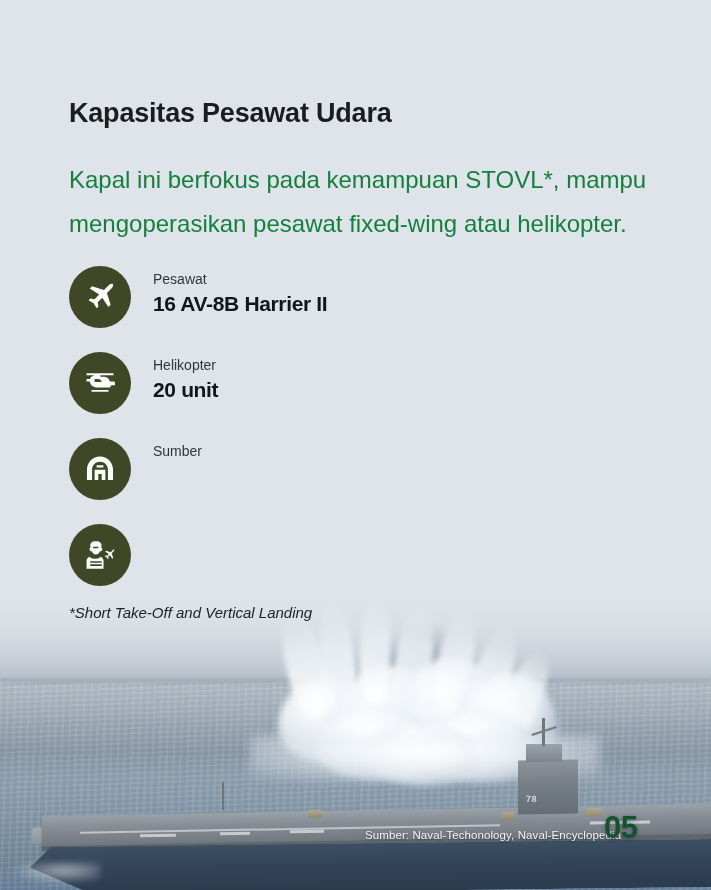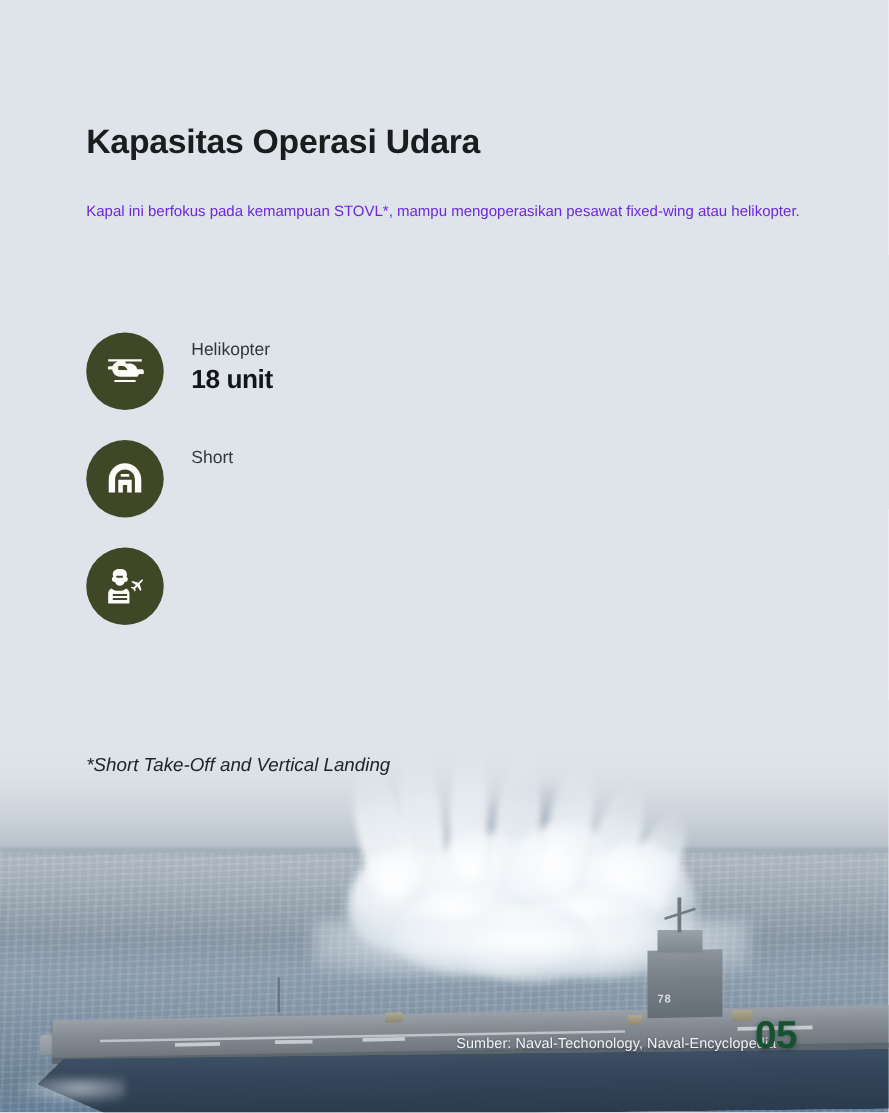--- a/index.html
+++ b/index.html
@@ -168,21 +168,21 @@
   }
 
   
   #title {
     position:absolute; left:69px; top:98px;
     font-size:27px; font-weight:bold; color:#1a1c1e;
     letter-spacing:-.2px;
   }
   #intro {
     position:absolute; left:69px; top:158px; width:600px;
-    font-size:12px; color:#6d28d9; line-height:1.85;
+    font-size:24px; color:#15803d; line-height:1.85;
   }
 
   #stats { position:absolute; left:69px; top:266px; width:620px; }
   .stat-row {
     position:relative; height:86px;
   }
   .stat-icon {
     position:absolute; left:0; top:0;
     width:62px; height:62px; border-radius:50%;
     background:#3f4726;
@@ -264,46 +264,57 @@
       <div id="mast"></div>
       <div id="mast-arm"></div>
       <div id="hull-number">78</div>
       <div id="hull"></div>
       <div id="bow-spray"></div>
     </div>
 
     <div id="photo-fade"></div>
   </div>
 
-  <h1 id="title">Kapasitas Operasi Udara</h1>
+  <h1 id="title">Kapasitas Pesawat Udara</h1>
   <p id="intro">Kapal ini berfokus pada kemampuan STOVL*, mampu mengoperasikan pesawat fixed-wing atau helikopter.</p>
 
   <div id="stats">
 
+    <div class="stat-row">
+      <div class="stat-icon">
+        <svg viewBox="0 0 24 24" aria-hidden="true">
+          <path d="M21.6 3.1c-.8-.8-2.2-.7-3.3.4l-3.5 3.5-8.4-2.6-1.6 1.6 6.6 4.3-3.2 3.2-3-.5-1.3 1.3 3.6 2.1 2.1 3.6 1.3-1.3-.5-3 3.2-3.2 4.3 6.6 1.6-1.6-2.6-8.4 3.5-3.5c1.1-1.1 1.2-2.5.2-3.3z"></path>
+        </svg>
+      </div>
+      <div class="stat-text">
+        <div class="stat-label">Pesawat</div>
+        <div class="stat-value">16 AV-8B Harrier II</div>
+      </div>
+    </div>
 
     <div class="stat-row">
       <div class="stat-icon">
         <svg viewBox="0 0 24 24" aria-hidden="true">
           <path d="M2.5 5.2h19v1.3h-9.2v1.1h2.4c2.1 0 3.8 1.4 4.3 3.3h2.6c.6 0 1 .5 1 1.1v1.5h-2.6l-1 1.6H9.4c-2.4 0-4.4-1.8-4.6-4.1H3.2c-.5 0-.9-.4-.9-.9s.4-.9.9-.9h1.7c.5-1.2 1.5-2.1 2.8-2.5V6.5H2.5V5.2zM6 16.9h12v1.2H6v-1.2zM8.2 9.1v2.2h5.1c-.3-1.2-1.4-2.2-2.7-2.2H8.2z"></path>
         </svg>
       </div>
       <div class="stat-text">
         <div class="stat-label">Helikopter</div>
-        <div class="stat-value">18 unit</div>
+        <div class="stat-value">20 unit</div>
       </div>
     </div>
 
     <div class="stat-row">
       <div class="stat-icon">
         <svg viewBox="0 0 24 24" aria-hidden="true">
           <path d="M12 3.2C6.9 3.2 2.8 7.3 2.8 12.4v7.4h3.6v-7.4c0-3.1 2.5-5.6 5.6-5.6s5.6 2.5 5.6 5.6v7.4h3.6v-7.4c0-5.1-4.1-9.2-9.2-9.2zM8.2 12.6h7.6v7.2h-2.6v-4.3h-2.4v4.3H8.2v-7.2zM9.6 9.3h4.8v1.6H9.6V9.3z"></path>
         </svg>
       </div>
       <div class="stat-text">
-        <div class="stat-label">Short</div>
+        <div class="stat-label">Sumber</div>
       </div>
     </div>
 
     <div class="stat-row">
       <div class="stat-icon">
         <svg viewBox="0 0 24 24" aria-hidden="true">
           <path d="M8.3 2.3c-1.8 0-3.2 1.3-3.2 3 0 .5.1.9.3 1.3-.5.3-.8.8-.8 1.4 0 .9.7 1.6 1.6 1.6h.2c.3 1.2 1.4 2.1 2.7 2.1s2.4-.9 2.7-2.1h.2c.9 0 1.6-.7 1.6-1.6 0-.6-.3-1.1-.8-1.4.2-.4.3-.8.3-1.3 0-1.7-1.4-3-3.2-3H8.3zM7.1 6.1h3.7v1.1H7.1V6.1zM4.4 13.2c-1.1.5-1.9 1.6-1.9 2.9v5.6h12v-5.6c0-1.3-.8-2.4-1.9-2.9-.9.9-2.1 1.4-3.4 1.4h-1.4c-1.3 0-2.5-.5-3.4-1.4zM5.1 16.4h8.1v1.1H5.1v-1.1zm0 2.2h8.1v1.1H5.1v-1.1z"></path>
           <path d="M22.3 8.4c-.3-.3-.8-.3-1.2.1l-1.5 1.5-3.4-1 -.6.6 2.6 1.7-1.2 1.2-1.2-.2-.5.5 1.4.8.8 1.4.5-.5-.2-1.2 1.2-1.2 1.7 2.6.6-.6-1-3.4 1.5-1.5c.4-.4.5-.9.2-1.2z"></path>
         </svg>
       </div>

